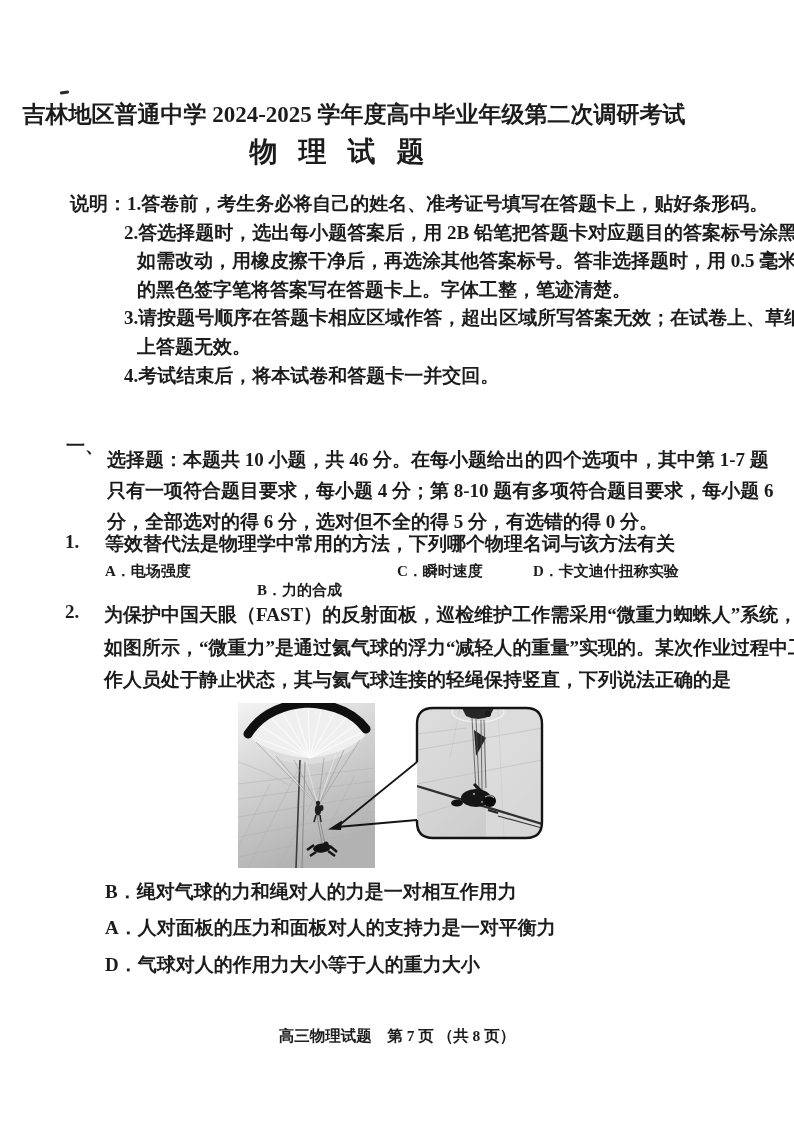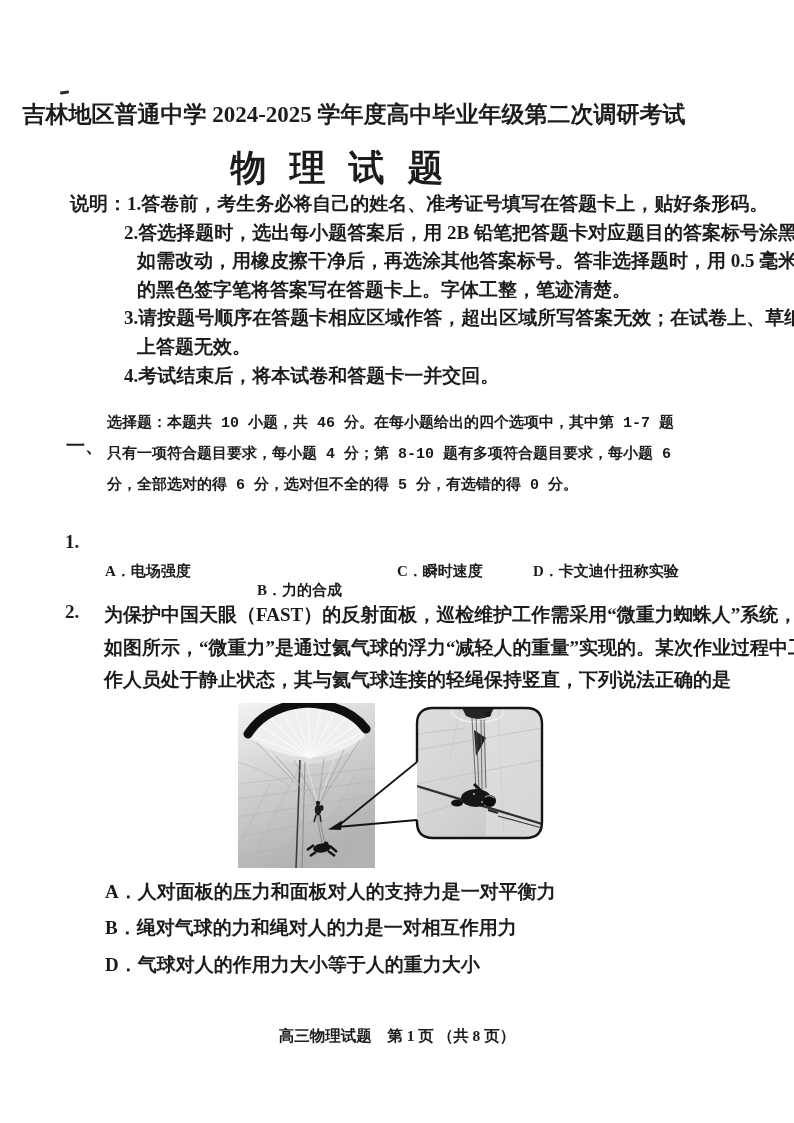--- a/index.html
+++ b/index.html
@@ -19,29 +19,29 @@
   .abs{position:absolute;white-space:nowrap;}
   .artifact{
     position:absolute;left:60px;top:91px;width:9px;height:3px;
     background:#2a2a2a;border-radius:1px;transform:rotate(-8deg);
   }
   .header-line{
     left:0;top:101px;width:708px;text-align:center;
     font-size:23px;line-height:27px;letter-spacing:0px;
   }
   .exam-title{
-    left:0;top:147px;width:676px;text-align:center;
-    font-size:36px;line-height:42px;word-spacing:10px;letter-spacing:2px;
+    left:0;top:131px;width:676px;text-align:center;
+    font-size:28px;line-height:42px;word-spacing:10px;letter-spacing:2px;
   }
   .instr{left:70px;top:190px;font-size:19px;line-height:28.6px;}
   .instr .iline{white-space:nowrap;}
   .instr .num{margin-left:54px;}
   .instr .cont{margin-left:67px;}
   .sec-num{left:66px;top:433px;font-size:19px;}
-  .sec-lines{left:107px;top:408px;font-size:15px;line-height:31px;font-family:Liberation Mono, monospace;}
+  .sec-lines{left:107px;top:444px;font-size:19px;line-height:31px;}
   .q-num{font-size:19px;}
   .q1-num{left:65px;top:531px;}
   .q1-stem{left:105px;top:531px;font-size:19px;}
   .q1-opt{top:562px;font-size:15px;}
   .q1-a{left:105px;} .q1-b{left:257px;margin-top:19px;} .q1-c{left:397px;} .q1-d{left:533px;}
   .q2-num{left:65px;top:601px;}
   .q2-lines{left:104px;top:599px;font-size:19px;line-height:32.6px;}
   .q2-opts{left:105px;top:874px;font-size:19px;line-height:36.4px;}
   .figure-wrap{left:236px;top:698px;width:312px;height:172px;}
   .footer{
@@ -70,20 +70,21 @@
   </div>
 
   <div class="abs sec-num">一、</div>
   <div class="abs sec-lines">
     <div>选择题：本题共 10 小题，共 46 分。在每小题给出的四个选项中，其中第 1-7 题</div>
     <div>只有一项符合题目要求，每小题 4 分；第 8-10 题有多项符合题目要求，每小题 6</div>
     <div>分，全部选对的得 6 分，选对但不全的得 5 分，有选错的得 0 分。</div>
   </div>
 
   <div class="abs q-num q1-num">1.</div>
+  <div class="abs q1-stem">等效替代法是物理学中常用的方法，下列哪个物理名词与该方法有关</div>
 
   <div class="abs q1-opt q1-a"><span>A．</span><span>电场强度</span></div>
   <div class="abs q1-opt q1-b"><span>B．</span><span>力的合成</span></div>
   <div class="abs q1-opt q1-c"><span>C．</span><span>瞬时速度</span></div>
   <div class="abs q1-opt q1-d"><span>D．</span><span>卡文迪什扭称实验</span></div>
 
   <div class="abs q-num q2-num">2.</div>
   <div class="abs q2-lines">
     <div>为保护中国天眼（FAST）的反射面板，巡检维护工作需采用“微重力蜘蛛人”系统，</div>
     <div>如图所示，“微重力”是通过氦气球的浮力“减轻人的重量”实现的。某次作业过程中工</div>
@@ -221,20 +222,20 @@
 
     <path d="M181,64 V26 Q181,10 197,10 H290 Q306,10 306,26 V124 Q306,140 290,140 H197 Q181,140 181,124 V122" fill="none" stroke="#141414" stroke-width="2.4"></path>
     <g stroke="#141414" stroke-width="1.8">
       <line x1="181" y1="64" x2="101" y2="129"></line>
       <line x1="181" y1="122" x2="101" y2="129"></line>
     </g>
     <polygon points="92,131.5 106,122.5 105,132" fill="#141414"></polygon>
   </svg>
 
   <div class="abs q2-opts">
+    <div><span>B．</span><span>绳对气球的力和绳对人的力是一对相互作用力</span></div>
     <div><span>A．</span><span>人对面板的压力和面板对人的支持力是一对平衡力</span></div>
-    <div><span>B．</span><span>绳对气球的力和绳对人的力是一对相互作用力</span></div>
     <div><span>D．</span><span>气球对人的作用力大小等于人的重力大小</span></div>
   </div>
 
-  <div class="abs footer">高三物理试题　第 1 页 （共 8 页）</div>
+  <div class="abs footer">高三物理试题　第 7 页 （共 8 页）</div>
 
 </div>
 
 </body></html>

